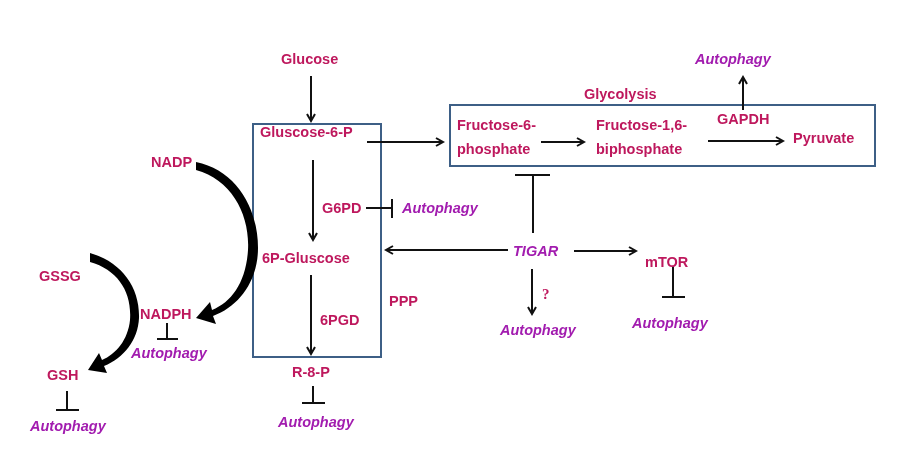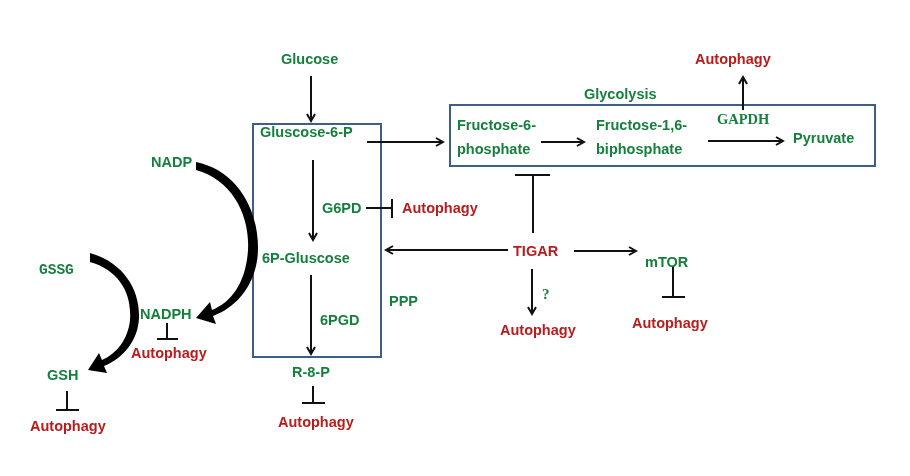--- a/index.html
+++ b/index.html
@@ -1,20 +1,20 @@
 <!DOCTYPE html>
 <html><head>
 <meta charset="utf-8">
 <style>
   html, body { margin: 0; padding: 0; background: #ffffff; }
   body { width: 910px; height: 476px; position: relative; overflow: hidden;
          font-family: "Liberation Sans", "DejaVu Sans", sans-serif; }
   #diagram { position: absolute; left: 0; top: 0; }
-  .t { position: absolute; font-size: 14.5px; font-weight: bold; color: #15803d; white-space: nowrap; line-height: 17px; }
-  .red { color: #b91c1c; }
+  .t { position: absolute; font-size: 14.5px; font-weight: bold; color: #be185d; white-space: nowrap; line-height: 17px; }
+  .red { color: #a21caf; font-style: italic; }
   .q { font-family: "Liberation Serif", "DejaVu Serif", serif; font-size: 15px; }
 </style>
 </head>
 <body>
 
 <svg id="diagram" width="910" height="476" viewBox="0 0 910 476">
   <defs>
     <marker id="ah" markerWidth="10" markerHeight="10" refX="8" refY="5" orient="auto" markerUnits="userSpaceOnUse">
       <path d="M1,1 L8,5 L1,9" fill="none" stroke="#111" stroke-width="2"></path>
     </marker>
@@ -69,29 +69,29 @@
 <div class="t" style="left:281px;top:51px;">Glucose</div>
 <div class="t" style="left:260px;top:124px;">Gluscose-6-P</div>
 <div class="t" style="left:322px;top:200px;">G6PD</div>
 <div class="t" style="left:262px;top:250px;text-align:right;">6P-Gluscose</div>
 <div class="t" style="left:320px;top:312px;">6PGD</div>
 <div class="t" style="left:389px;top:293px;">PPP</div>
 <div class="t" style="left:292px;top:364px;">R-8-P</div>
 
 <div class="t" style="left:151px;top:154px;">NADP</div>
 <div class="t" style="left:140px;top:306px;">NADPH</div>
-<div class="t" style="left:39px;top:262px;font-family:Liberation Mono, monospace;">GSSG</div>
+<div class="t" style="left:39px;top:268px;">GSSG</div>
 <div class="t" style="left:47px;top:367px;">GSH</div>
 
 <div class="t" style="left:584px;top:86px;">Glycolysis</div>
 <div class="t" style="left:457px;top:117px;">Fructose-6-</div>
 <div class="t" style="left:457px;top:141px;">phosphate</div>
 <div class="t" style="left:596px;top:117px;">Fructose-1,6-</div>
 <div class="t" style="left:596px;top:141px;text-align:right;">biphosphate</div>
-<div class="t" style="left:717px;top:111px;font-family:Liberation Serif, serif;">GAPDH</div>
+<div class="t" style="left:717px;top:111px;">GAPDH</div>
 <div class="t" style="left:793px;top:130px;">Pyruvate</div>
 
 <div class="t red" style="left:513px;top:243px;">TIGAR</div>
 <div class="t" style="left:645px;top:254px;">mTOR</div>
 <div class="t q" style="left:542px;top:286px;">?</div>
 
 <div class="t red" style="left:695px;top:51px;">Autophagy</div>
 <div class="t red" style="left:402px;top:200px;">Autophagy</div>
 <div class="t red" style="left:500px;top:322px;">Autophagy</div>
 <div class="t red" style="left:632px;top:315px;">Autophagy</div>

